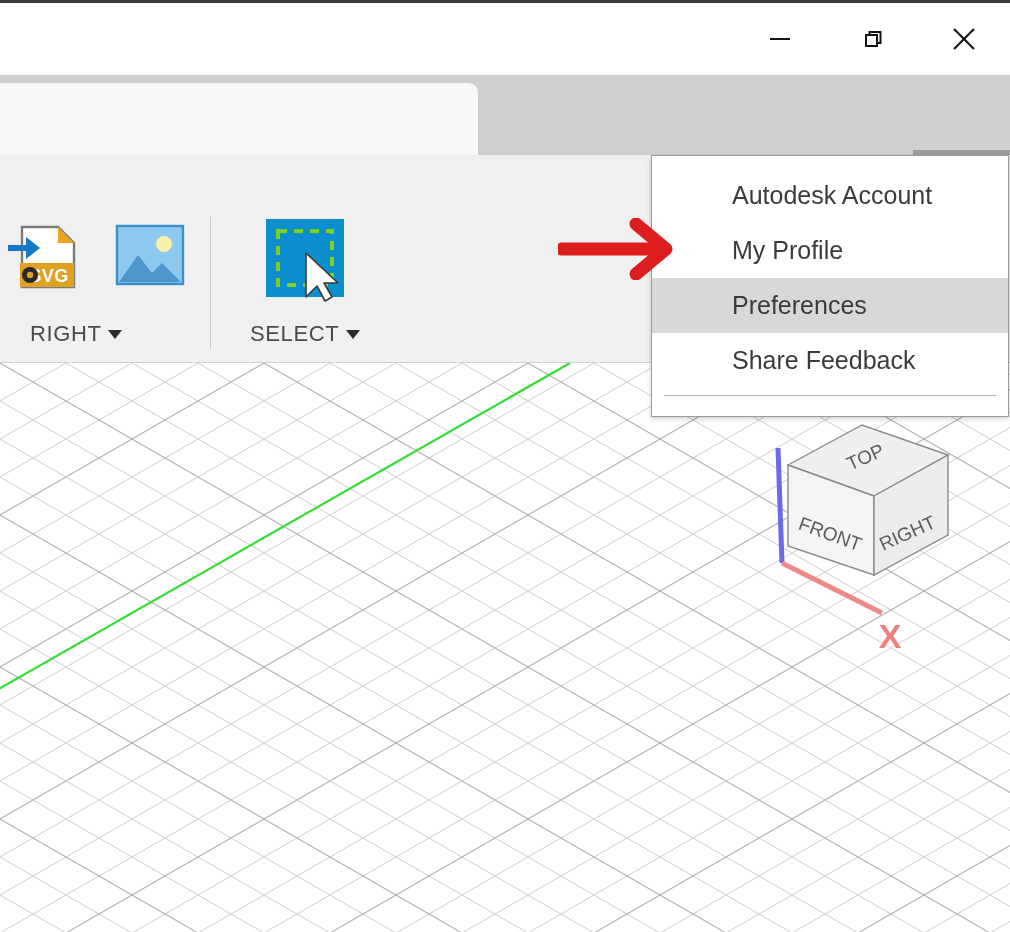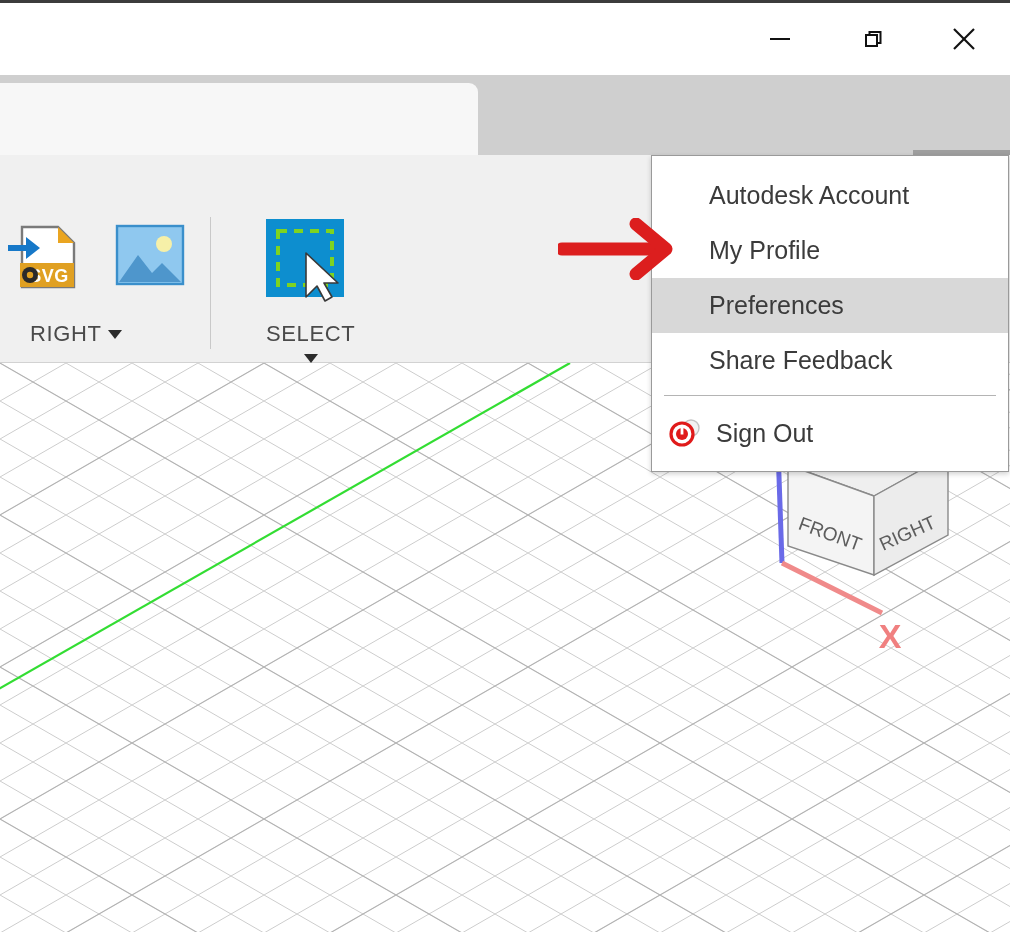--- a/index.html
+++ b/index.html
@@ -159,21 +159,21 @@
     border: 1px solid #9a9a9a;
     box-sizing: border-box;
     padding: 12px 0 10px 0;
     box-shadow: 0 2px 5px rgba(0,0,0,0.18);
     z-index: 40;
   }
   .menu-item {
     height: 55px;
     display: flex;
     align-items: center;
-    padding-left: 57px;
+    padding-left: 80px;
     font-size: 25px;
     color: #3b3b3b;
     white-space: nowrap;
   }
   .menu-item.hl {
     background: #d8d8d8;
   }
   .menu-div {
     height: 1px;
     background: #b4b4b4;
@@ -351,21 +351,21 @@
     <div class="rib-icons" style="left:16px;">
       <div style="width:90px;height:90px;">
         <svg width="90" height="90" viewBox="0 0 90 90">
           <rect x="10" y="6" width="78" height="78" fill="#0d8ecf"></rect>
           <rect x="22" y="18" width="54" height="54" fill="none" stroke="#7ed321" stroke-width="4" stroke-dasharray="9 7"></rect>
           <path d="M50 40 L50 84 L61 73 L69 88 L76 84 L68 70 L82 70 z" fill="#ffffff" stroke="#3a3a3a" stroke-width="1.6" stroke-linejoin="round"></path>
         </svg>
       </div>
     </div>
 
-    <div class="rib-label" style="left:26px;flex-direction:column;">
+    <div class="rib-label" style="left:10px;">
       <span>SELECT</span>
       <span class="caret"></span>
     </div>
   </div>
 
 </div>
 
 <div class="canvas">
   <svg width="1010" height="569" viewBox="0 0 1010 569">
     <defs>
@@ -417,31 +417,20 @@
   <div class="menu-item hl">
     <span>Preferences</span>
   </div>
 
   <div class="menu-item">
     <span>Share Feedback</span>
   </div>
 
   <div class="menu-div"></div>
 
-  <div class="menu-item with-icon">
-    <span class="signout-ico">
-      <svg width="36" height="36" viewBox="0 0 36 36">
-        <circle cx="23" cy="12" r="8" fill="#f2f2f2" stroke="#c4c4c4" stroke-width="1.4"></circle>
-        <circle cx="14" cy="18" r="11" fill="#ffffff" stroke="#e01a1a" stroke-width="3.2"></circle>
-        <circle cx="14" cy="18" r="6" fill="#e01a1a"></circle>
-        <rect x="12.6" y="10.5" width="2.8" height="8" fill="#ffffff"></rect>
-      </svg>
-    </span>
-    <span>Sign Out</span>
-  </div>
 
 </div>
 
 <div class="annot-arrow">
   <svg width="120" height="62" viewBox="0 0 120 62">
     <line x1="4" y1="31" x2="92" y2="31" stroke="#dc1e1e" stroke-width="13" stroke-linecap="round"></line>
     <path d="M78 6 L108 31 L78 56" fill="none" stroke="#dc1e1e" stroke-width="13" stroke-linecap="round" stroke-linejoin="round"></path>
   </svg>
 </div>
 

